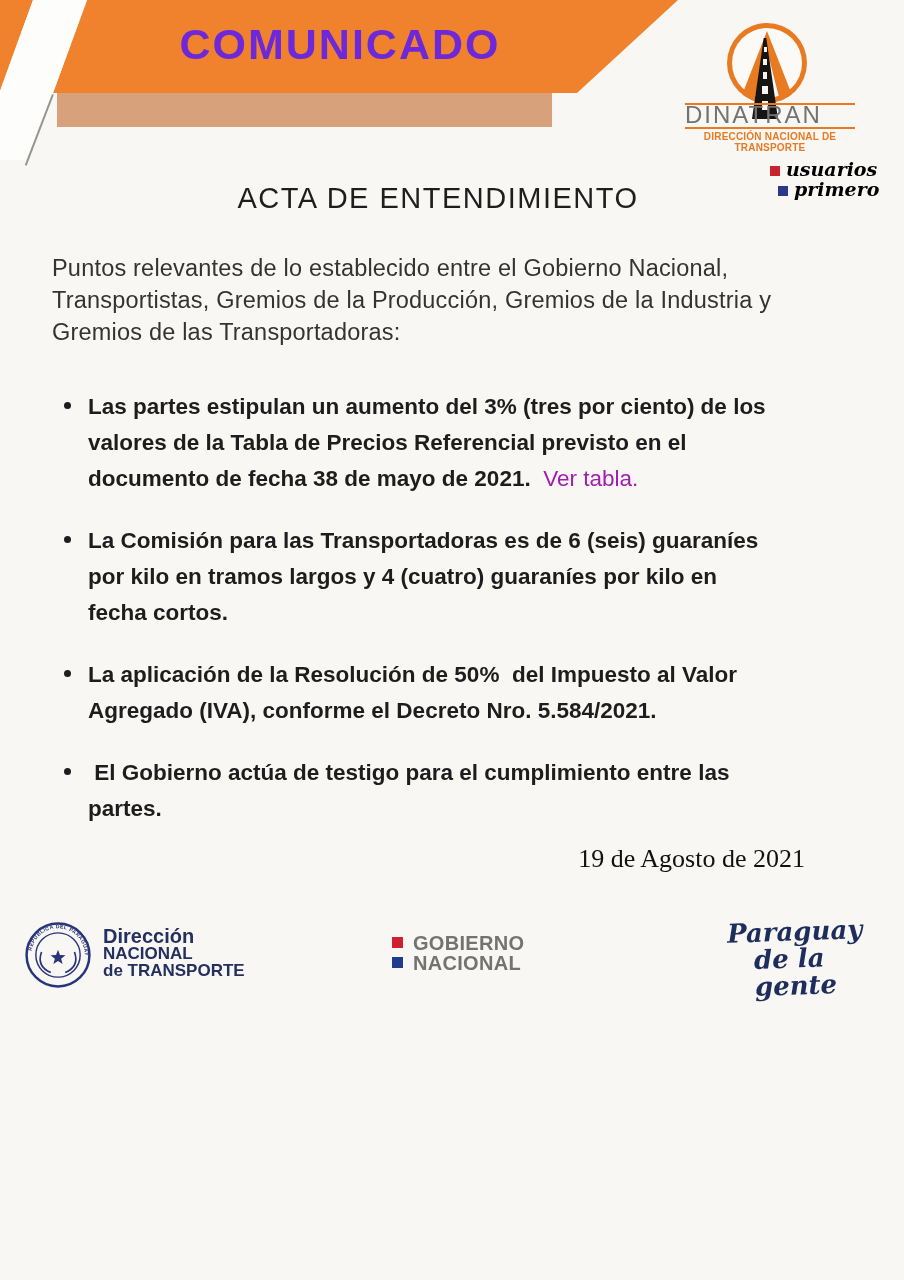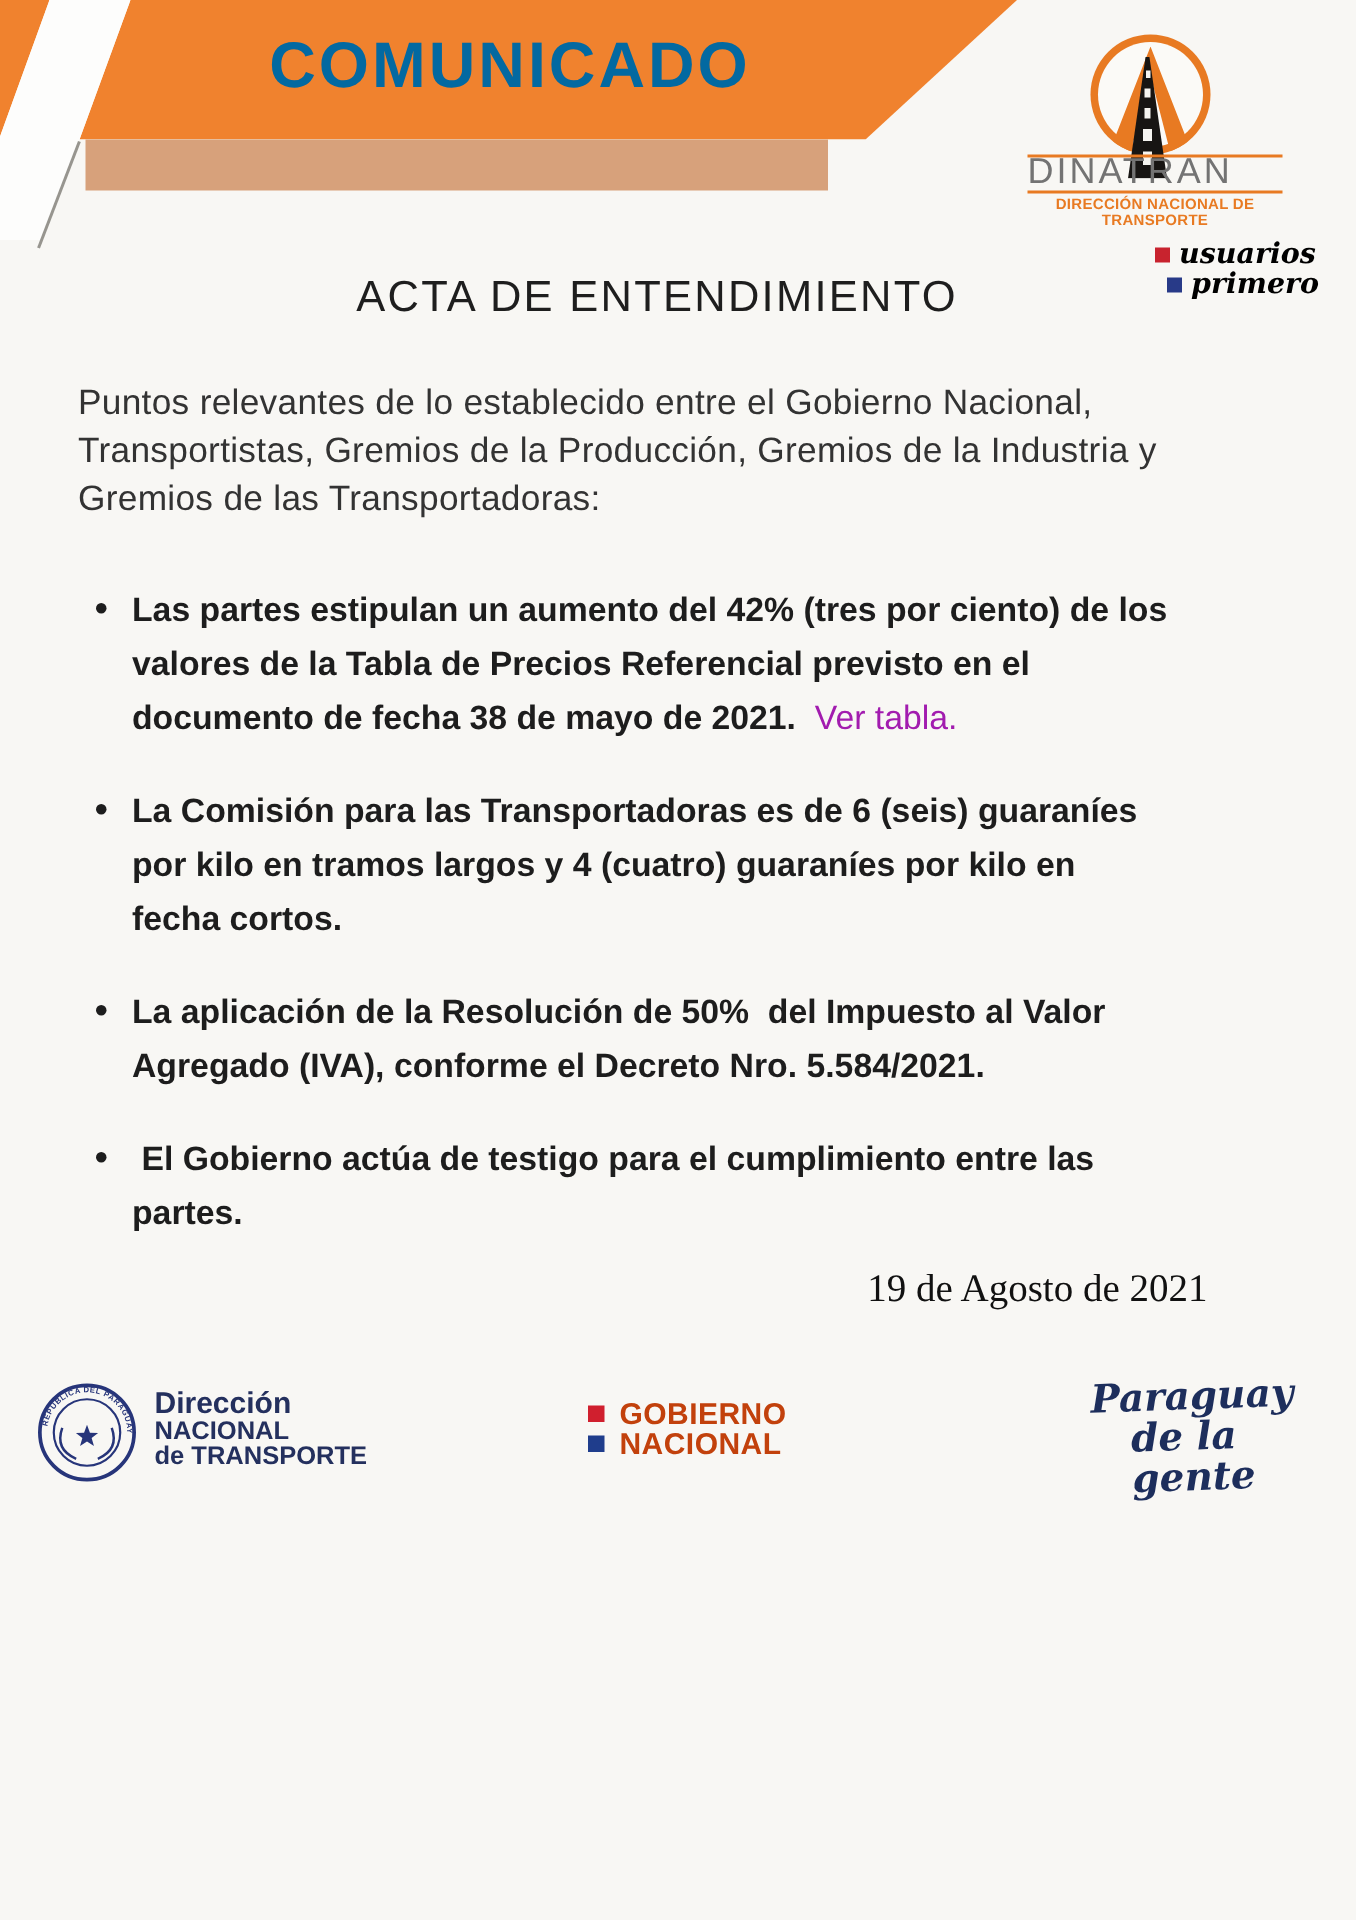--- a/index.html
+++ b/index.html
@@ -12,21 +12,21 @@
   .banner-main{position:absolute;left:0;top:0;width:904px;height:94px;background:#f0822e;
                clip-path:polygon(87px 0,678px 0,577px 93px,53px 93px);}
   .banner-corner{position:absolute;left:0;top:0;width:904px;height:95px;background:#f0822e;
                clip-path:polygon(0 0,33px 0,0 91px);}
   .stripe{position:absolute;left:0;top:0;width:904px;height:162px;background:#fdfdfc;
                clip-path:polygon(33px 0,87px 0,53px 93px,28px 160px,0 160px,0 91px);}
   .hairline{position:absolute;left:52px;top:94px;width:2px;height:76px;background:#97958f;
                transform:rotate(21deg);transform-origin:top left;}
   .tanbar{position:absolute;left:57px;top:93px;width:495px;height:34px;background:#d7a17b;}
   .comunicado{position:absolute;left:0;top:20px;width:680px;text-align:center;
-              font-size:43px;font-weight:800;letter-spacing:2px;color:#0369a1;}
+              font-size:43px;font-weight:800;letter-spacing:2px;color:#6d28d9;}
 
   
   .dlogo{position:absolute;left:660px;top:0;width:244px;height:210px;}
   .disc{position:absolute;left:67px;top:23px;width:80px;height:80px;border-radius:50%;
         background:#e87a22;overflow:hidden;}
   .disc-white{position:absolute;left:5px;top:5px;right:5px;bottom:5px;border-radius:50%;
         background:#fbfaf7;}
   .arch{position:absolute;left:10px;top:8px;width:60px;height:80px;background:#e87a22;
         clip-path:polygon(50% 0,100% 96%,76% 100%,50% 24%,24% 100%,0 96%);}
   .road{position:absolute;left:92px;top:38px;width:26px;height:81px;background:#171513;
@@ -75,21 +75,21 @@
   .seal{position:absolute;left:24px;top:921px;}
   .dnt-text{position:absolute;left:103px;top:928px;color:#24305e;line-height:17px;}
   .dnt-l1{font-size:20px;font-weight:600;}
   .dnt-l2,.dnt-l3{font-size:17px;font-weight:800;}
 
   .gob{position:absolute;left:392px;top:933px;}
   .gob .flag{position:absolute;left:0;top:4px;}
   .gob .fsq{width:11px;height:11px;margin-bottom:9px;}
   .f-red{background:#d01f2e;} .f-blue{background:#1f3d8c;}
   .gob .gtext{margin-left:21px;font-size:20px;font-weight:800;letter-spacing:0.3px;
-              color:#c2410c;line-height:20px;}
+              color:#737373;line-height:20px;}
 
   .pyg{position:absolute;left:728px;top:918px;width:160px;
        font-family:"DejaVu Serif",serif;font-style:italic;font-weight:700;
        font-size:26px;color:#1d2e5c;transform:rotate(-2deg);line-height:27px;}
   .pyg .l2{margin-left:26px;}
 </style>
 </head>
 <body>
 
 <div class="page">
@@ -135,21 +135,21 @@
   <div class="intro">
     <div class="iline">Puntos relevantes de lo establecido entre el Gobierno Nacional,</div>
     <div class="iline">Transportistas, Gremios de la Producción, Gremios de la Industria y</div>
     <div class="iline">Gremios de las Transportadoras:</div>
   </div>
 
   <div class="bullets">
 
     <div class="bullet">
       <span class="dot"></span>
-      <div class="bline"><b>Las partes estipulan un aumento del 42% (tres por ciento) de los</b></div>
+      <div class="bline"><b>Las partes estipulan un aumento del 3% (tres por ciento) de los</b></div>
       <div class="bline"><b>valores de la Tabla de Precios Referencial previsto en el</b></div>
       <div class="bline"><b>documento de fecha 38 de mayo de 2021.</b><span class="reg">&nbsp; Ver tabla.</span></div>
     </div>
 
     <div class="bullet">
       <span class="dot"></span>
       <div class="bline"><b>La Comisión para las Transportadoras es de 6 (seis) guaraníes</b></div>
       <div class="bline"><b>por kilo en tramos largos y 4 (cuatro) guaraníes por kilo en</b></div>
       <div class="bline"><b>fecha cortos.</b></div>
     </div>

